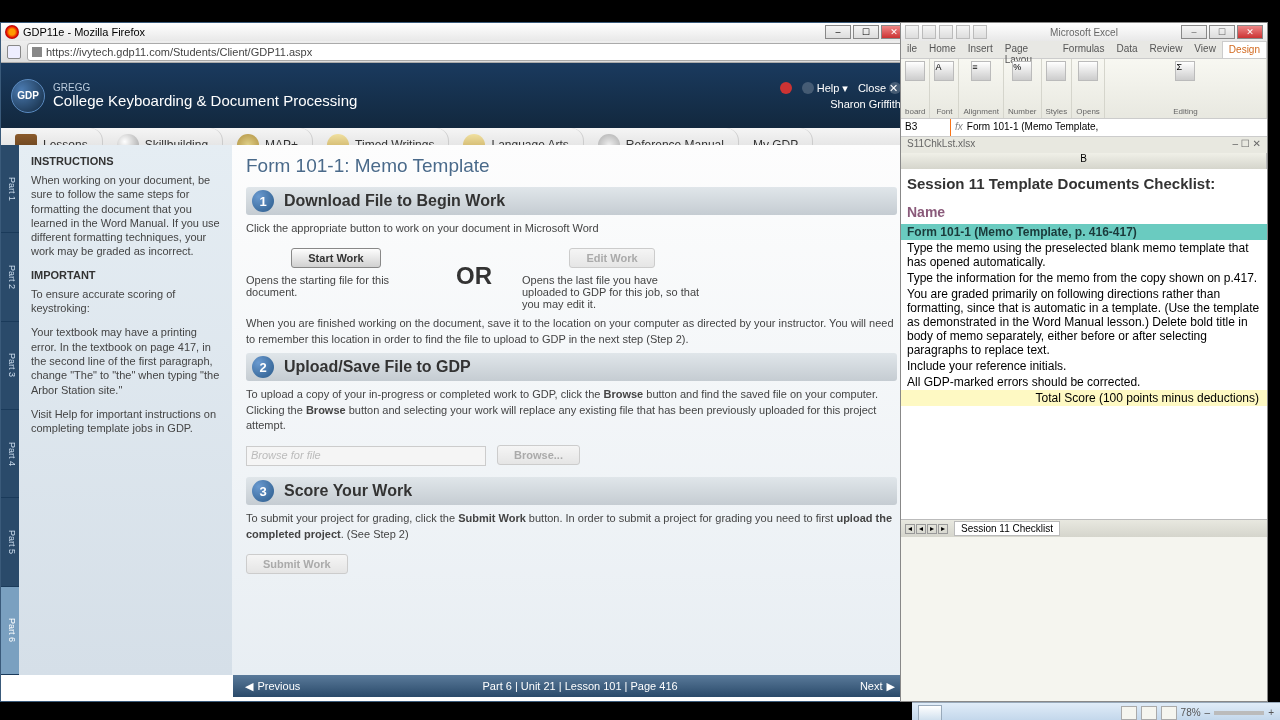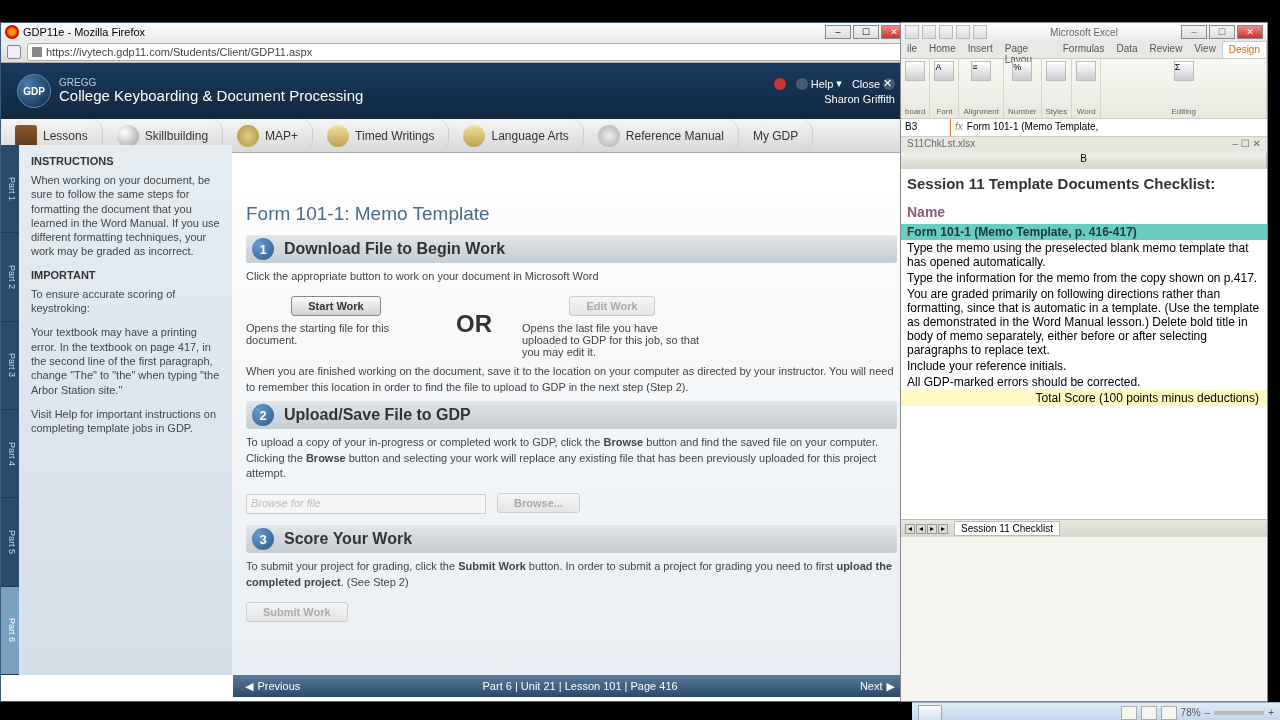--- a/index.html
+++ b/index.html
@@ -8,21 +8,21 @@
 .firefox-window { position: absolute; left: 0; top: 22px; width: 912px; height: 680px; background: #fff; border: 1px solid #3a5a7a; }
 .firefox-titlebar { height: 18px; background: linear-gradient(#fff,#e8e8e8); display: flex; align-items: center; padding: 0 4px; font-size: 11px; }
 .firefox-titlebar .ff-icon { width: 14px; height: 14px; background: radial-gradient(circle,#f90 30%,#d00 60%,#045 100%); border-radius: 50%; margin-right: 4px; }
 .titlebar-buttons { margin-left: auto; display: flex; gap: 2px; }
 .titlebar-btn { width: 26px; height: 14px; background: linear-gradient(#f5f5f5,#ddd); border: 1px solid #888; font-size: 9px; display: flex; align-items: center; justify-content: center; }
 .titlebar-btn.close { background: linear-gradient(#e88,#c33); color:#fff; }
 .address-bar { height: 22px; background: linear-gradient(#eee,#ddd); display: flex; align-items: center; padding: 0 6px; gap: 6px; border-bottom: 1px solid #aaa; }
 .addr-icon { width: 14px; height: 14px; border: 1px solid #888; border-radius: 2px; background: #eef; }
 .url-input { flex: 1; height: 18px; background: #fff; border: 1px solid #aaa; border-radius: 3px; font-size: 11px; padding: 0 4px; color: #444; display:flex; align-items:center;}
 .url-input .lock { width:10px;height:10px;background:#888;margin-right:4px; }
-.gdp-header { height: 56px; background: linear-gradient(#1a3a5e,#12283e); display: flex; align-items: center; padding: 0 16px; color: #fff; }
+.gdp-header { height: 65px; background: linear-gradient(#1a3a5e,#12283e); display: flex; align-items: center; padding: 0 10px; color: #fff; }
 .gdp-logo { width: 34px; height: 34px; border-radius: 50%; background: radial-gradient(circle at 30% 30%,#4a7ab0,#12283e); border: 1px solid #5a8ac0; display: flex; align-items: center; justify-content: center; font-size: 10px; font-weight: bold; margin-right: 8px; }
 .gdp-title-block { line-height: 1.1; }
 .gdp-sub { font-size: 10px; color: #bcd; }
 .gdp-main { font-size: 15px; color: #fff; font-weight: normal; }
 .gdp-right { margin-left: auto; text-align: right; font-size: 11px; }
 .gdp-right .links { display: flex; gap: 10px; justify-content: flex-end; margin-bottom: 3px; }
 .gdp-right .links span { display: flex; align-items: center; gap: 3px; }
 .mini-icon { width: 12px; height: 12px; background: #fff3; border-radius: 50%; display:inline-block;}
 
 .gdp-nav { height: 34px; background: linear-gradient(#f5f5f5,#d8d8d8); border-bottom: 1px solid #aaa; display: flex; }
@@ -35,21 +35,21 @@
 
 .gdp-body { position: absolute; top: 122px; bottom: 26px; left: 0; right: 0; display: flex; }
 .side-tabs { width: 18px; background: #2a4a6a; display: flex; flex-direction: column; }
 .side-tab { flex: 1; writing-mode: vertical-rl; text-align: center; font-size: 9px; color: #cde; border-bottom: 1px solid #1a3a5a; padding: 4px 2px; }
 .side-tab.active { background: #7aa0c0; color: #fff; }
 
 .instr-panel { width: 213px; background: linear-gradient(#e5edf3,#d5dfe8); padding: 10px 12px; font-size: 11px; color: #444; overflow: hidden; }
 .instr-panel h4 { font-size: 11px; font-weight: bold; margin-bottom: 6px; color: #333; }
 .instr-panel p { margin-bottom: 10px; line-height: 1.3; }
 
-.main-panel { flex: 1; background: linear-gradient(#fdfdfd,#e8eef3); padding: 10px 14px; font-size: 11px; color: #444; overflow: hidden; margin-top: 48px; }
+.main-panel { flex: 1; background: linear-gradient(#fdfdfd,#e8eef3); padding: 10px 14px; font-size: 11px; color: #444; overflow: hidden; }
 .page-title { font-size: 19px; color: #4a6a8a; margin-bottom: 10px; text-shadow: 1px 1px #fff; }
 .step-bar { background: linear-gradient(#e0e6ea,#c5ccd2); border-radius: 3px; padding: 3px 6px; display: flex; align-items: center; gap: 10px; margin: 6px 0; }
 .step-num { width: 22px; height: 22px; border-radius: 50%; background: radial-gradient(circle at 30% 30%,#6a9ad0,#2a5a8a); color: #fff; font-weight: bold; display: flex; align-items: center; justify-content: center; font-size: 13px; }
 .step-title { font-size: 16px; font-weight: bold; color: #333; }
 .btn { display: inline-block; padding: 3px 16px; background: linear-gradient(#fdfdfd,#d0d0d0); border: 1px solid #888; border-radius: 3px; font-size: 11px; font-weight: bold; color: #333; margin: 6px 0; }
 .btn.disabled { color: #aaa; border-color: #ccc; background: linear-gradient(#f5f5f5,#e5e5e5); }
 .two-col { display: flex; gap: 30px; align-items: flex-start; }
 .two-col .col { width: 180px; }
 .or-word { font-size: 24px; font-weight: bold; color: #333; align-self: center; }
 .para { margin: 6px 0; line-height: 1.4; }
@@ -298,21 +298,21 @@
     <div class="ribbon-grp">
         <div class="grp-icons">
           <div class="big-icon"></div>
         </div>
         <div class="grp-label">Styles</div>
       </div>
     <div class="ribbon-grp">
         <div class="grp-icons">
           <div class="big-icon"></div>
         </div>
-        <div class="grp-label">Word</div>
+        <div class="grp-label">Opens</div>
       </div>
     <div class="ribbon-grp" style="flex:1">
         <div class="grp-icons">
           <div class="big-icon">Σ</div>
         </div>
         <div class="grp-label">Editing</div>
       </div>
   </div>
   <div class="cell-ref">
     <div class="refbox">B3</div>

